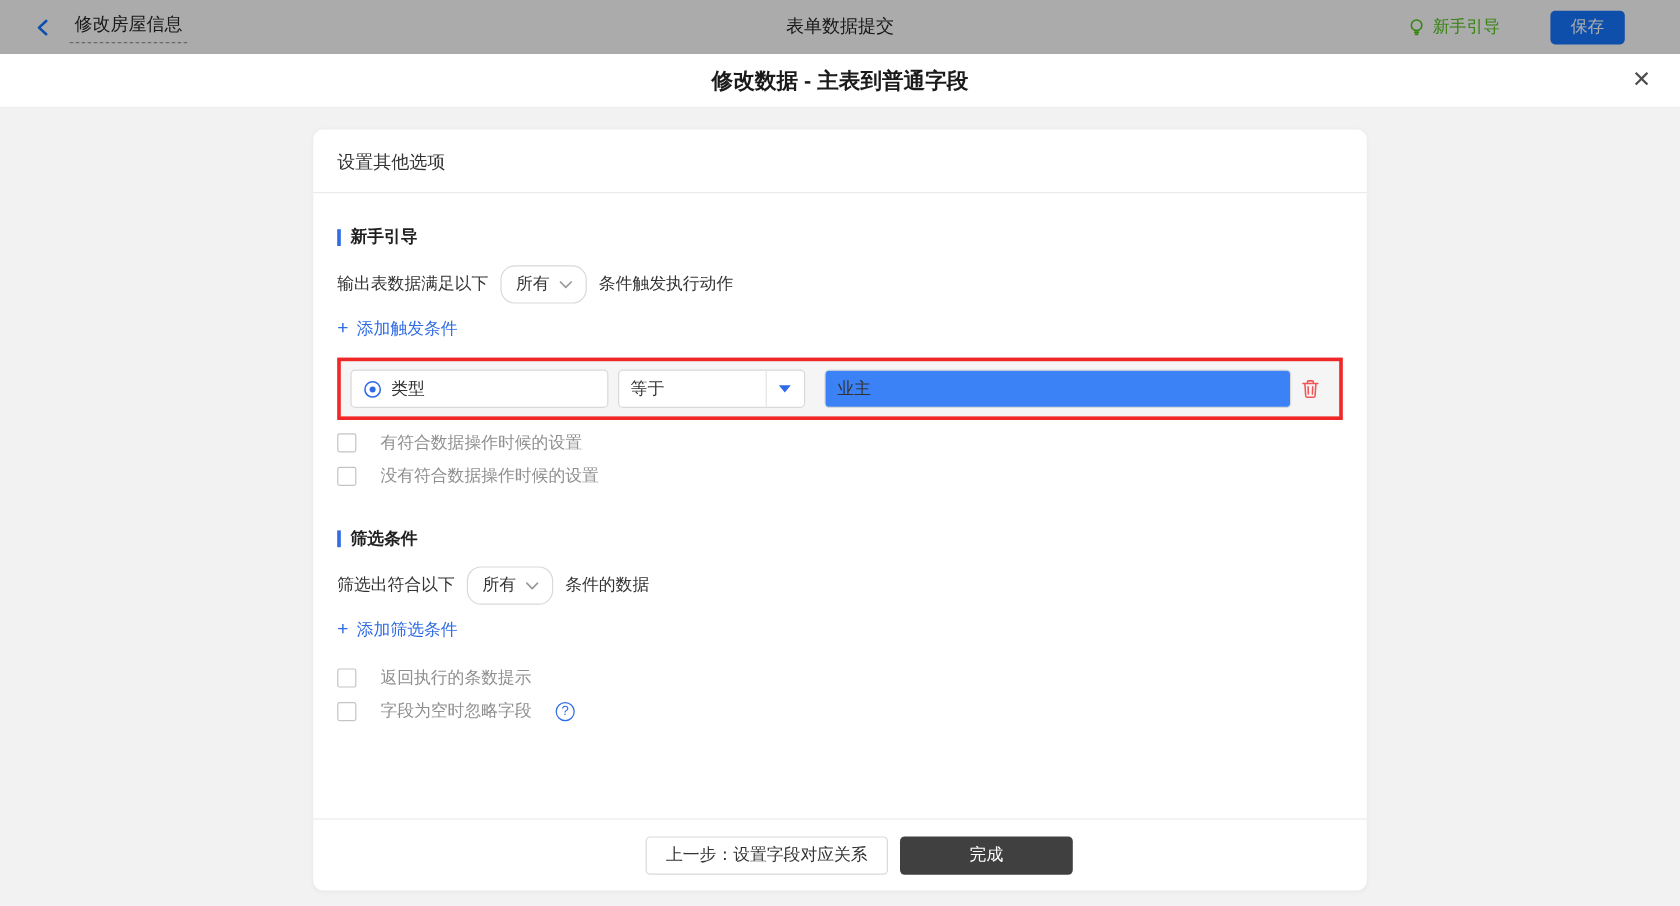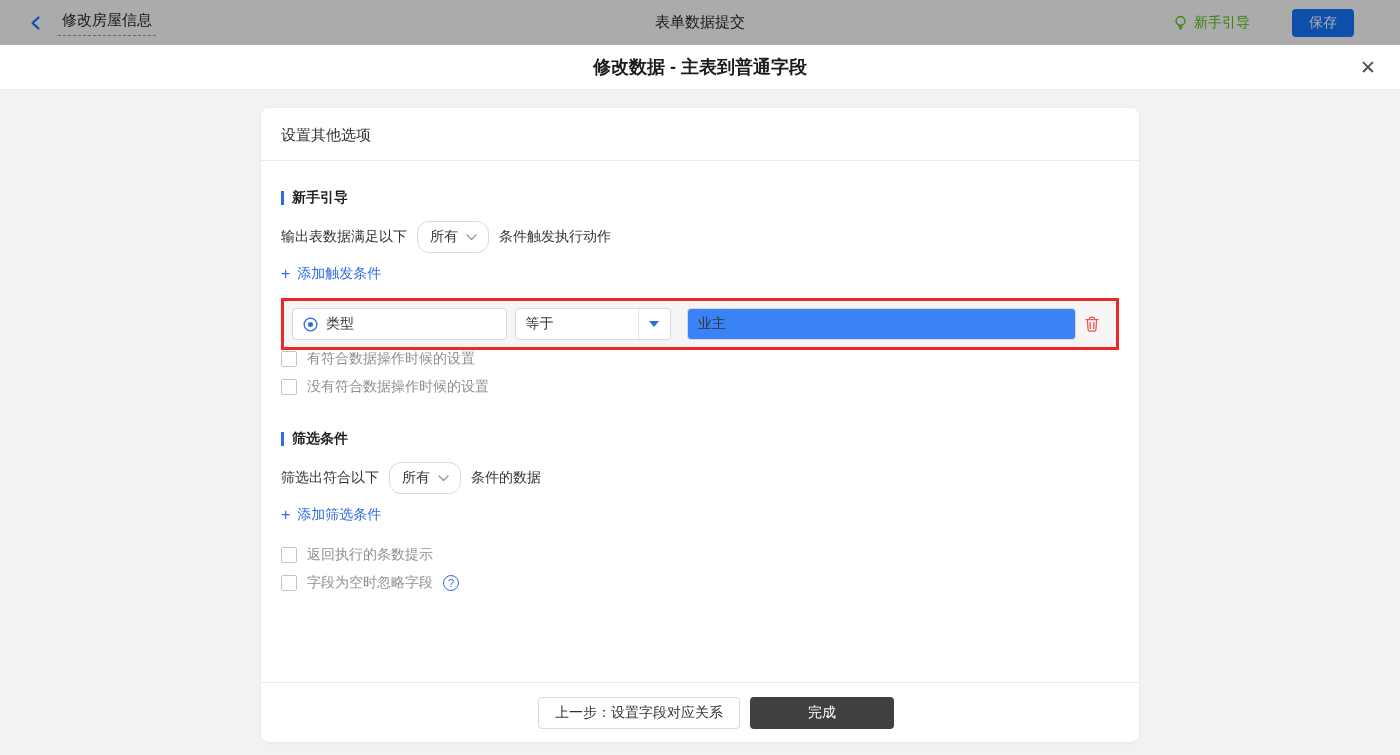--- a/index.html
+++ b/index.html
@@ -66,21 +66,21 @@
     height:32px; min-width:72px; padding:0 8px 0 12px; border:1px solid #d9d9d9; border-radius:12px;
     display:flex; align-items:center; gap:8px; background:#ffffff; cursor:pointer; color:#333333;
   }
   .chevron-down { color:#999999; display:flex; }
 
   .add-link { display:flex; align-items:center; gap:7px; color:#2e6be4; font-size:14px; cursor:pointer; margin-bottom:15px; width:max-content; }
   .add-link .plus { font-size:16px; line-height:1; }
 
   .cond-row {
     height:52px; background:#f5f5f5; border:3px solid #f12626;
-    display:flex; align-items:center; padding:0 8px; gap:8px; 
+    display:flex; align-items:center; padding:0 8px; gap:8px; margin-bottom:10px;
   }
   .cond-field {
     width:218px; height:32px; background:#ffffff; border:1px solid #d9d9d9; border-radius:4px;
     display:flex; align-items:center; gap:8px; padding:0 10px; font-size:14px; color:#333333; cursor:pointer;
   }
   .radio-icon { color:#2e6be4; display:flex; }
   .cond-op {
     width:159px; height:32px; background:#ffffff; border:1px solid #d9d9d9; border-radius:4px;
     display:flex; align-items:stretch; cursor:pointer; overflow:hidden;
   }
@@ -88,21 +88,21 @@
   .cond-op .op-caret {
     width:32px; border-left:1px solid #e3e3e3; display:flex; align-items:center; justify-content:center;
   }
   .caret-down { width:0; height:0; border-left:5px solid transparent; border-right:5px solid transparent; border-top:6px solid #2e6be4; }
   .cond-value {
     width:396px; height:32px; background:#3b82f6; border:1px solid #d9d9d9; border-radius:4px;
     display:flex; align-items:center; padding:0 10px; font-size:14px; color:#333333; margin-left:8px; cursor:text;
   }
   .trash-icon { margin-left:auto; margin-right:8px; color:#f25555; display:flex; cursor:pointer; }
 
-  .check-row { display:flex; align-items:center; gap:10px; margin-bottom:10px; cursor:pointer; width:max-content;text-align:center; }
+  .check-row { display:flex; align-items:center; gap:20px; margin-bottom:10px; cursor:pointer; width:max-content;text-align:center; }
   .checkbox { width:16px; height:16px; border:1px solid #c4c4c4; border-radius:2px; background:#ffffff; flex:0 0 auto; }
   .check-label { font-size:14px; color:#8f8f8f; }
 
   .gap-lg { margin-top:34px; }
   .gap-md { margin-top:22px; }
 
   .help-icon {
     width:16px; height:16px; border:1px solid #2e6be4; border-radius:50%;
     color:#2e6be4; font-size:11px; display:flex; align-items:center; justify-content:center; cursor:pointer;
   }

